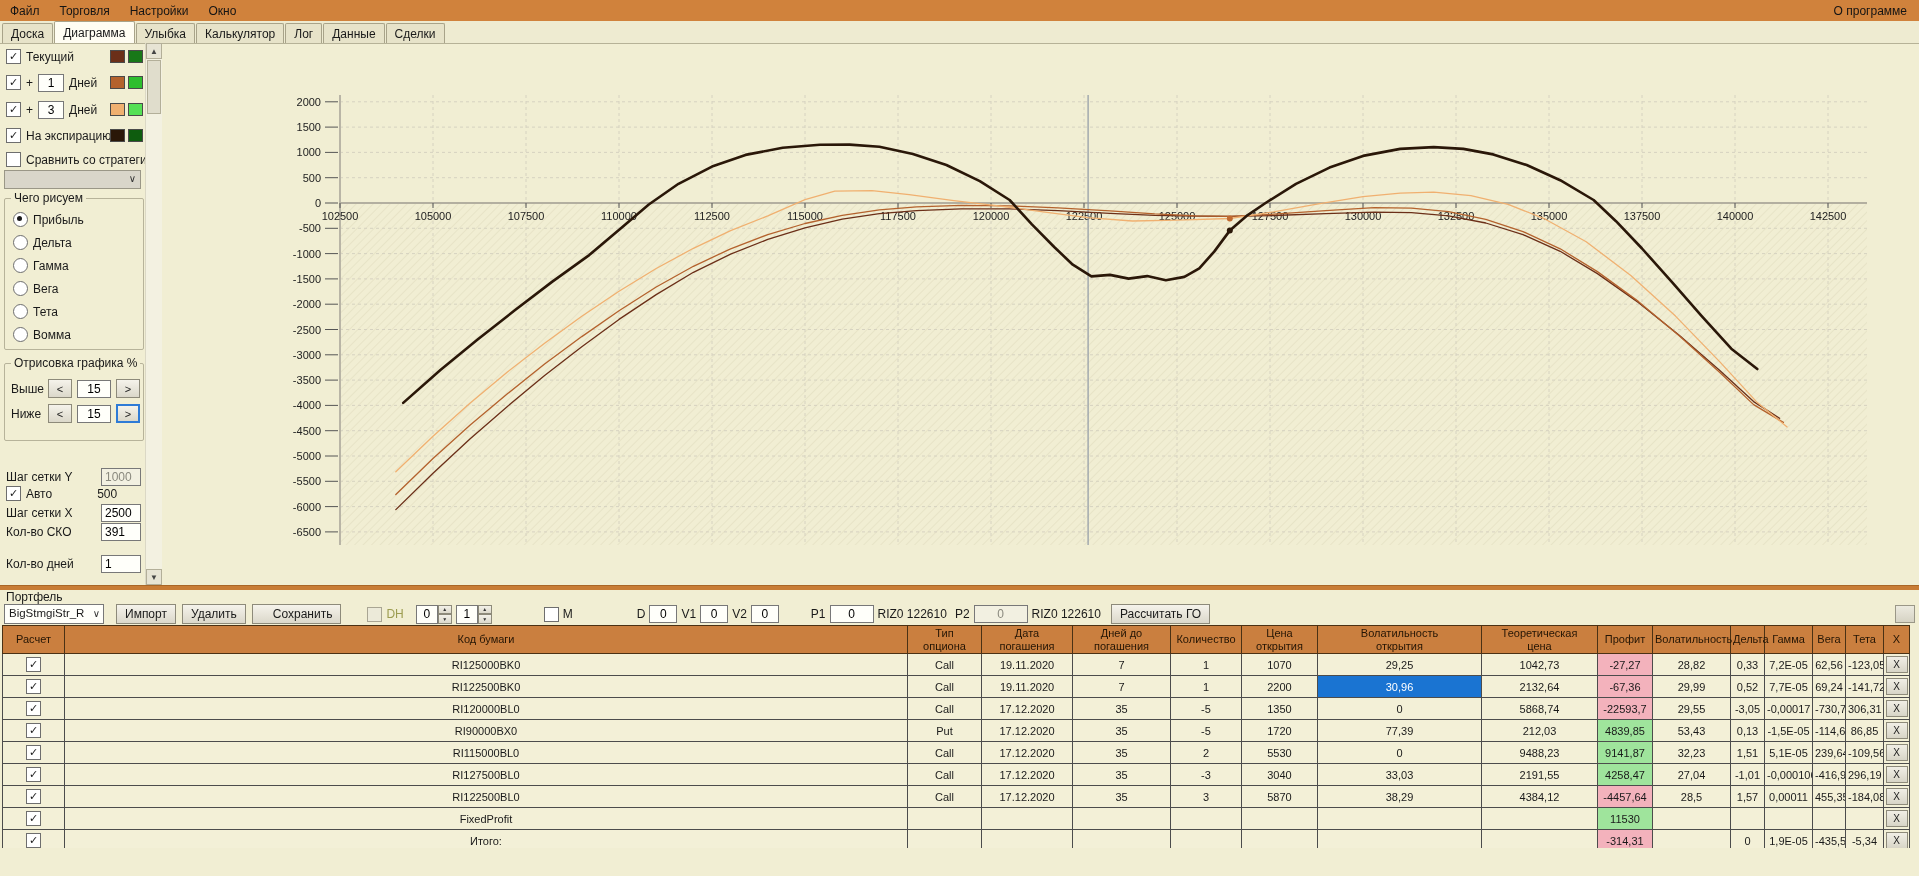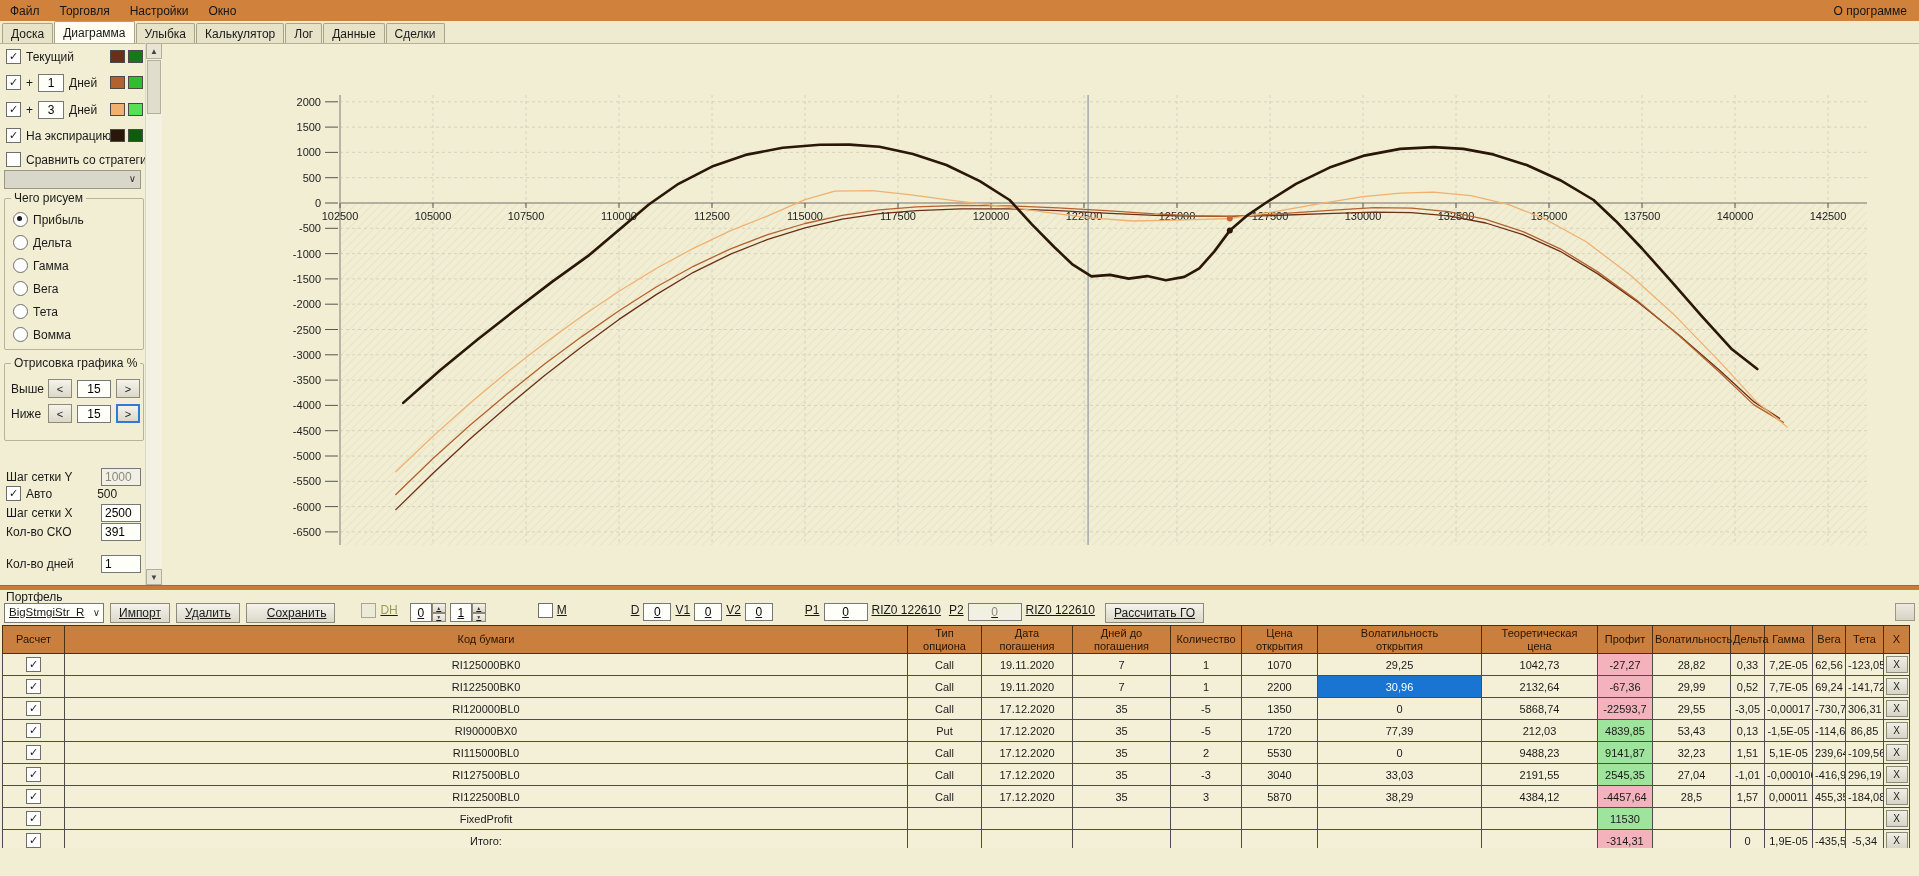--- a/index.html
+++ b/index.html
@@ -48,21 +48,21 @@
           box-sizing:border-box;font-size:8px;display:flex;align-items:center;justify-content:center;color:#444;}
   .sb-thumb{position:absolute;left:1px;width:14px;height:54px;background:#e0ddcc;border:1px solid #b3af99;box-sizing:border-box;}
 
   
   .chart-title{position:absolute;top:54px;left:300px;right:0;text-align:center;font-size:12.5px;color:#222;}
   .chart-svg{position:absolute;top:75px;left:162px;}
 
   
   .divider{position:absolute;top:585px;left:0;right:0;height:4px;background:#c87c35;border-top:1px solid #a96626;}
   .pf-label{position:absolute;top:590px;left:6px;font-size:12px;}
-  .ptool{position:absolute;top:603px;left:4px;right:4px;height:22px;display:flex;align-items:flex-start;font-size:12px;text-decoration:underline;}
+  .ptool{position:absolute;top:603px;left:4px;right:4px;height:22px;display:flex;align-items:center;font-size:12px;}
   .ptool > *{flex:none;}
   .strategy{width:100px;background:#fffffa;position:relative;padding:2px 14px 0 4px;box-sizing:border-box;
             border:1px solid #787878;height:20px;font-size:11.5px;}
   .strategy .chev{position:absolute;right:3px;top:3px;font-size:10px;color:#333;}
   .spin{display:inline-flex;align-items:stretch;height:19px;}
   .spin .tf{width:22px;height:19px;}
   .spin .arrows{width:14px;display:flex;flex-direction:column;}
   .spin .arrows span{flex:1;background:linear-gradient(#f3f1e9,#dcd9cb);border:1px solid #8d8a7a;
         font-size:5px;display:flex;align-items:center;justify-content:center;color:#333;}
   .lab{margin:0 4px;}
@@ -346,21 +346,21 @@
 
   <div class="divider"></div>
 
   <div class="pf-label">Портфель</div>
 
   <div class="ptool">
     <div class="strategy">
       <span>BigStmgiStr_R</span>
       <span class="chev">∨</span>
     </div>
-    <button class="btn" style="margin-left:6px;">Импорт</button>
+    <button class="btn" style="margin-left:12px;">Импорт</button>
     <button class="btn" style="margin-left:6px;">Удалить</button>
     <button class="btn" style="margin-left:6px;padding-left:20px;">Сохранить</button>
 
     <span class="cb dis" style="margin-left:26px;"></span>
     <span class="lab dim">DH</span>
     <span class="spin" style="margin-left:8px;">
       <input class="tf center" value="0" style="">
       <span class="arrows">
           <span>▲</span>
           <span>▼</span>
@@ -528,21 +528,21 @@
         <tr>
           <td><span class="cb checked" style="margin: 0px auto; display: inline-flex;"></span></td>
           <td>RI127500BL0</td>
           <td>Call</td>
           <td>17.12.2020</td>
           <td>35</td>
           <td>-3</td>
           <td>3040</td>
           <td>33,03</td>
           <td>2191,55</td>
-          <td style="background: rgb(159, 228, 156);">2545,35</td>
+          <td style="background: rgb(159, 228, 156);">4258,47</td>
           <td>27,04</td>
           <td>-1,01</td>
           <td>-0,000106</td>
           <td>-416,93</td>
           <td>296,19</td>
           <td style="padding: 0px;"><button class="xbtn">X</button></td>
         </tr>
         <tr>
           <td><span class="cb checked" style="margin: 0px auto; display: inline-flex;"></span></td>
           <td>RI122500BL0</td>

